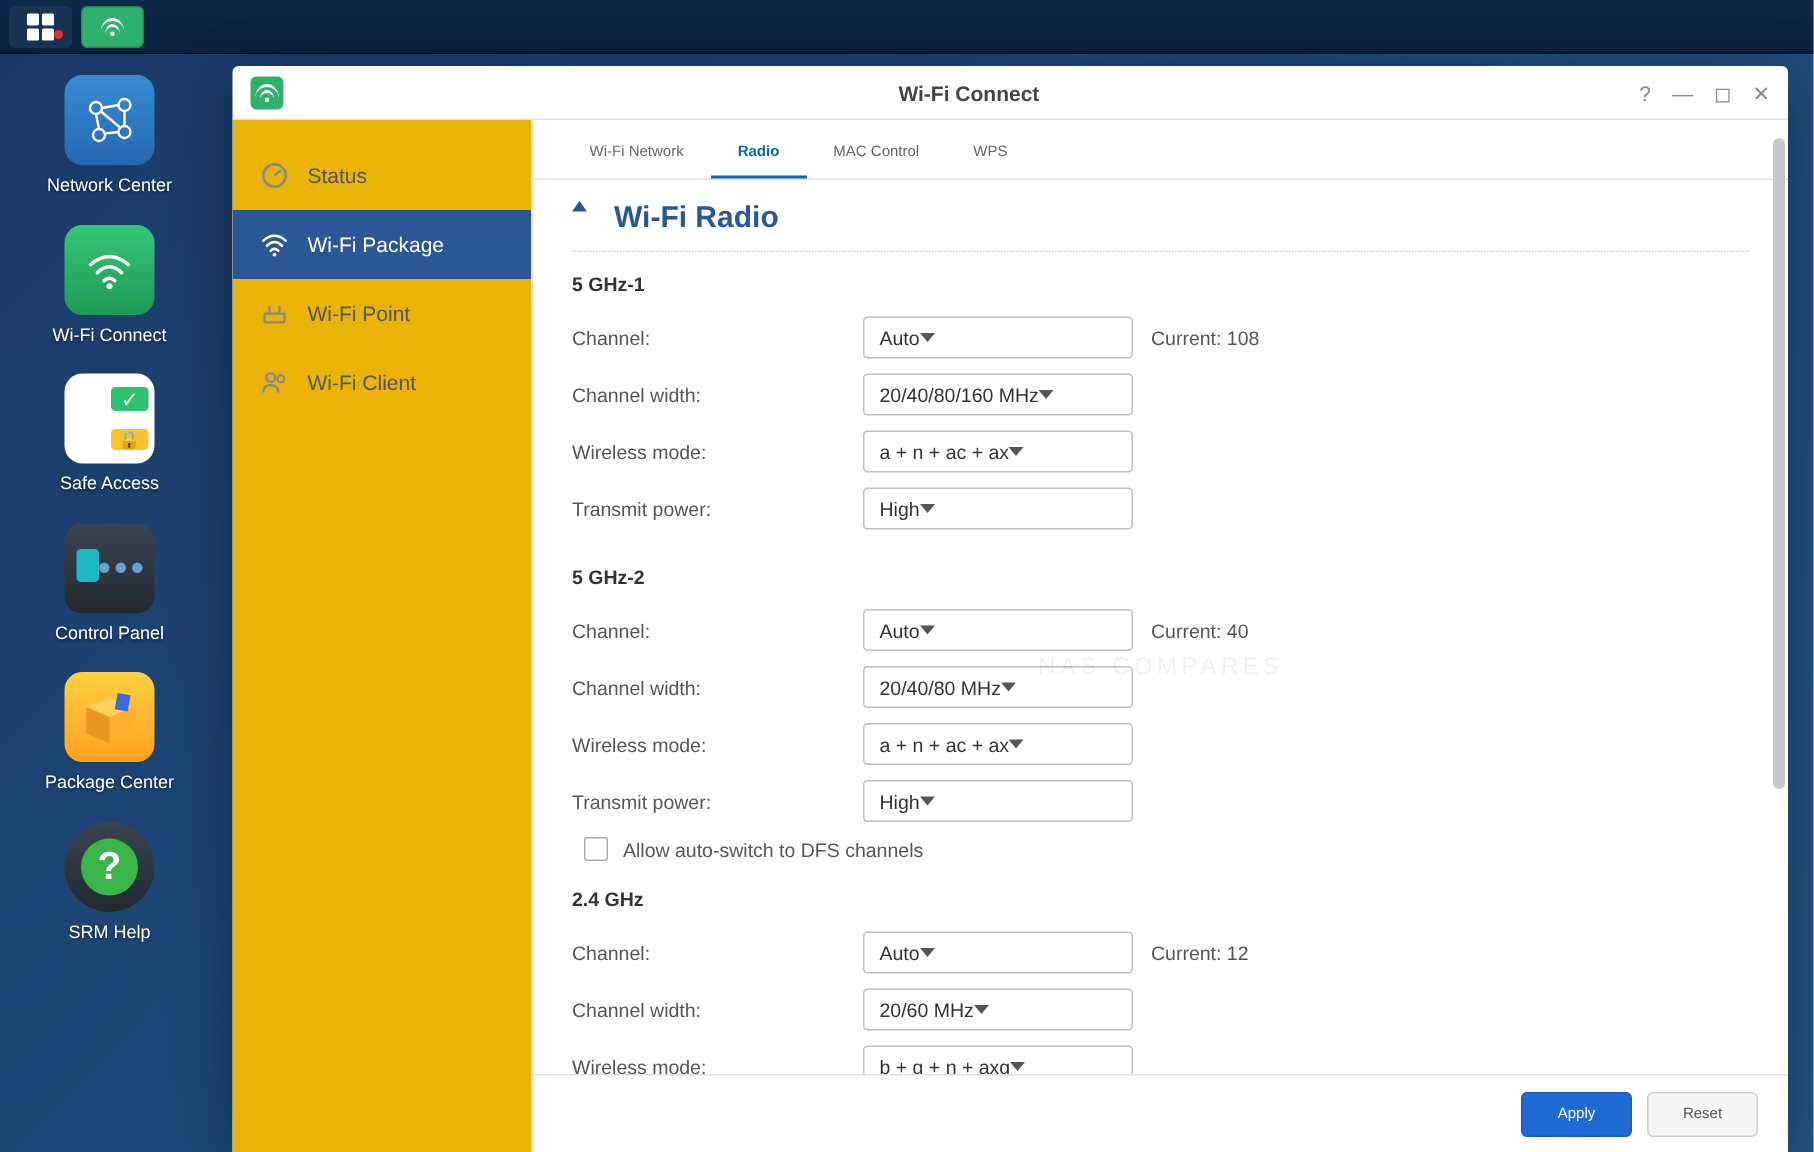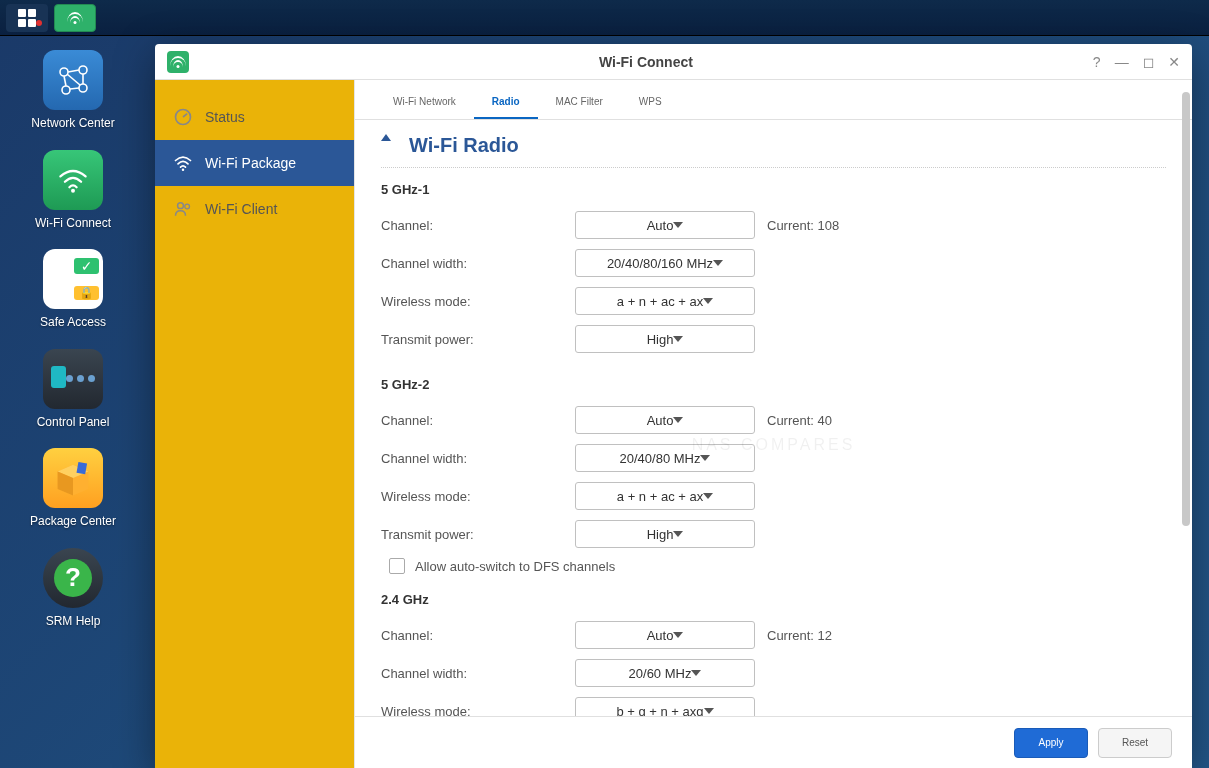--- a/index.html
+++ b/index.html
@@ -39,21 +39,21 @@
 .tab{padding:10px 18px;font-size:10px;color:#666;cursor:pointer;border-bottom:2px solid transparent}
 .tab.active{color:#0a66c2;font-weight:bold;border-bottom-color:#0a66c2}
 
 .content{flex:1;padding:14px 26px 4px;overflow-y:auto;font-size:13px;color:#444;position:relative}
 .section-head{color:#2b5797;font-size:20px;font-weight:600;display:flex;align-items:flex-start;gap:18px;padding-bottom:10px;border-bottom:1px dotted #ccc;margin-bottom:14px}
 .chev{display:inline-block;width:0;height:0;border-left:5px solid transparent;border-right:5px solid transparent;border-bottom:7px solid #2b5797}
 
 h4{font-size:13px;font-weight:bold;color:#333;margin:10px 0 14px}
 .row{display:flex;align-items:center;margin-bottom:10px}
 .lbl{width:194px;color:#555}
-.sel{width:180px;height:28px;border:1px solid #c0c0c0;border-radius:3px;background:#fff;display:flex;align-items:center;justify-content:center;padding:0 10px;cursor:pointer;color:#333}
+.sel{width:180px;height:28px;border:1px solid #c0c0c0;border-radius:3px;background:#fff;display:flex;align-items:center;justify-content:flex-start;padding:0 10px;cursor:pointer;color:#333}
 .sel .arr{width:0;height:0;border-left:5px solid transparent;border-right:5px solid transparent;border-top:6px solid #555}
 .extra{margin-left:12px;color:#555}
 
 .chk{display:flex;align-items:center;gap:10px;margin:10px 0 18px 8px;color:#555}
 .chkbox{width:16px;height:16px;border:1px solid #aaa;border-radius:2px;background:#fff;display:flex;align-items:center;justify-content:center}
 
 .footer{height:52px;border-top:1px solid #e0e0e0;display:flex;align-items:center;justify-content:flex-end;padding:0 20px;gap:10px}
 .btn{min-width:74px;height:30px;border-radius:4px;font-size:10px;display:flex;align-items:center;justify-content:center;cursor:pointer;border:1px solid}
 .btn-primary{background:#1f6bd6;color:#fff;border-color:#1a5bb8}
 .btn-default{background:#f5f5f5;color:#555;border-color:#ccc}
@@ -204,33 +204,41 @@
               <path d="M3 9 Q12 1 21 9"></path>
               <path d="M6 13 Q12 7 18 13"></path>
               <path d="M9 17 Q12 14 15 17"></path>
             </g>
             <circle cx="12" cy="20" r="1.5" fill="#fff"></circle>
           </svg>
         <span>Wi-Fi Package</span>
       </div>
       <div class="sitem">
         <svg viewBox="0 0 24 24">
+            <rect x="4" y="12" width="16" height="7" rx="1" fill="none" stroke="#888" stroke-width="1.8"></rect>
+            <line x1="8" y1="12" x2="8" y2="6" stroke="#888" stroke-width="1.8"></line>
+            <line x1="16" y1="12" x2="16" y2="6" stroke="#888" stroke-width="1.8"></line>
+          </svg>
+        <span>Wi-Fi Point</span>
+      </div>
+      <div class="sitem">
+        <svg viewBox="0 0 24 24">
             <circle cx="9" cy="8" r="3.5" fill="none" stroke="#888" stroke-width="1.8"></circle>
             <path d="M3 20 Q3 14 9 14 Q15 14 15 20" fill="none" stroke="#888" stroke-width="1.8"></path>
             <circle cx="17" cy="9" r="2.8" fill="none" stroke="#888" stroke-width="1.6"></circle>
           </svg>
         <span>Wi-Fi Client</span>
       </div>
     </div>
 
     <div class="main">
       <div class="tabs">
         <div class="tab">Wi-Fi Network</div>
         <div class="tab active">Radio</div>
-        <div class="tab">MAC Filter</div>
+        <div class="tab">MAC Control</div>
         <div class="tab">WPS</div>
       </div>
 
       <div class="content">
         <div class="watermark">NAS COMPARES</div>
 
         <div class="section-head">
           <span class="chev"></span>
           <span>Wi-Fi Radio</span>
         </div>

